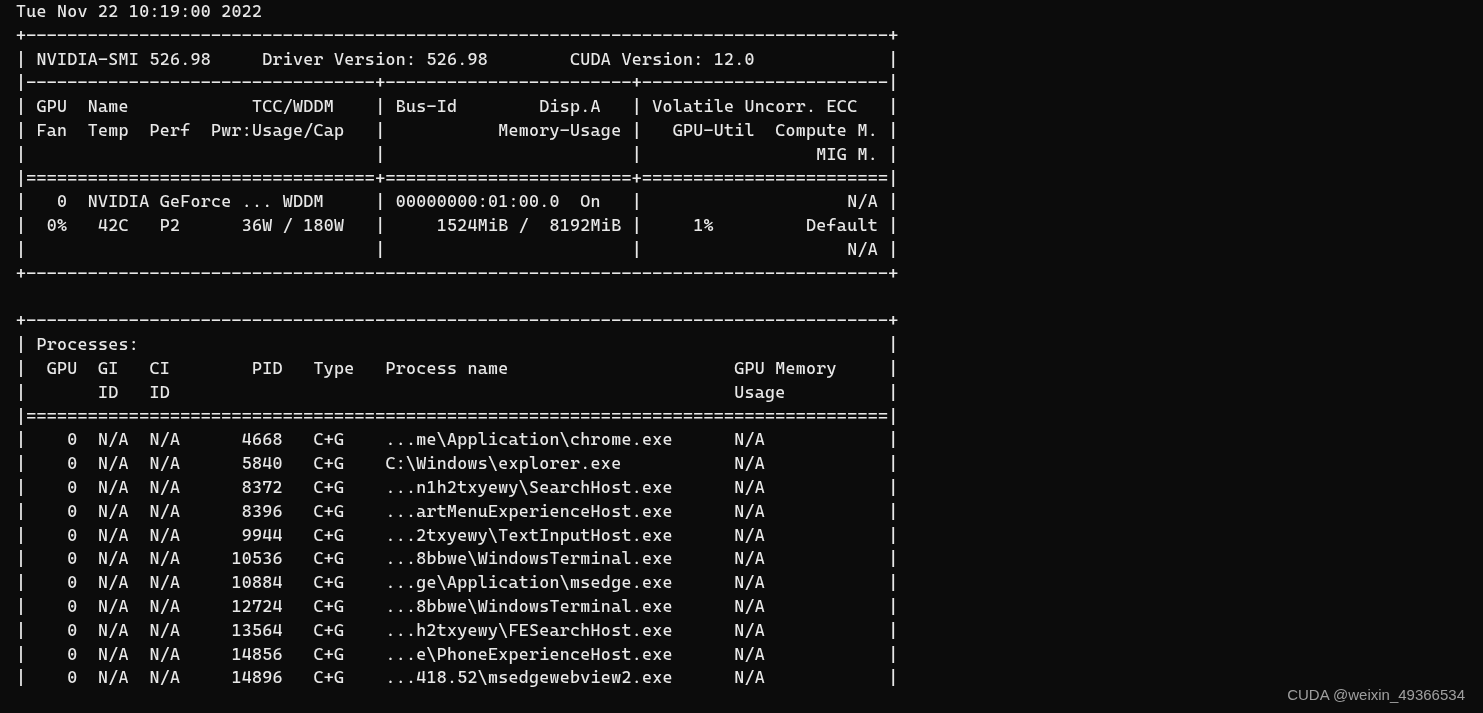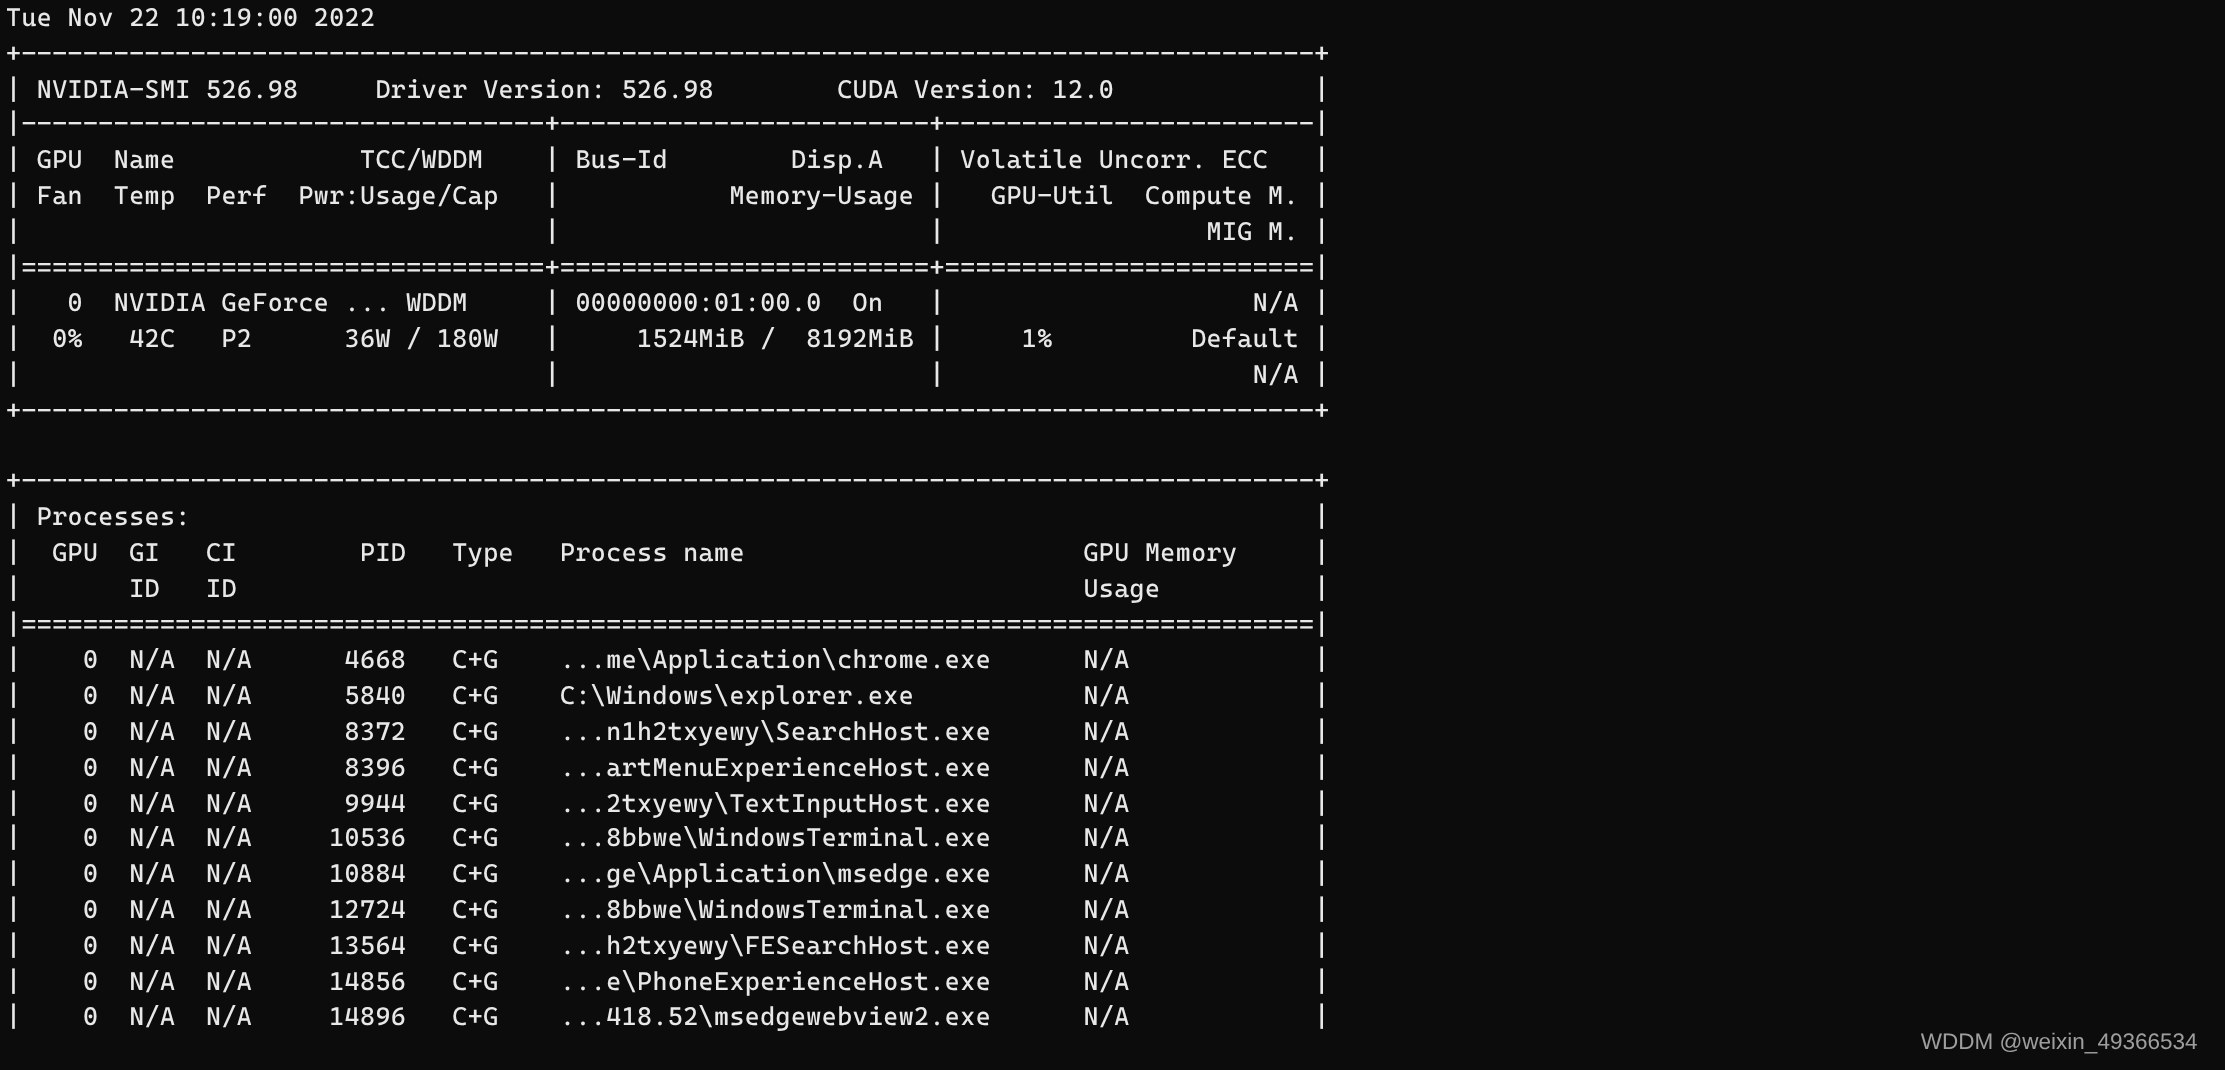--- a/index.html
+++ b/index.html
@@ -9,21 +9,21 @@
     font-family:"Cascadia Mono","Consolas","DejaVu Sans Mono","Menlo",monospace;
     font-size:17px;
     line-height:1.4;
     width:1483px;
     height:713px;
     overflow:hidden;
     position:relative;
   }
   pre{
     margin:0;
-    padding:0 4px;
+    padding:0 16px;
     white-space:pre;
     font-family:inherit;
     letter-spacing:0.3px;
   }
   .watermark{
     position:absolute;
     right:18px;
     bottom:8px;
     color:#b8b8b8;
     font-family:Arial,Helvetica,sans-serif;
@@ -57,13 +57,13 @@
 |    0  N/A  N/A      5840   C+G    C:\Windows\explorer.exe           N/A            |
 |    0  N/A  N/A      8372   C+G    ...n1h2txyewy\SearchHost.exe      N/A            |
 |    0  N/A  N/A      8396   C+G    ...artMenuExperienceHost.exe      N/A            |
 |    0  N/A  N/A      9944   C+G    ...2txyewy\TextInputHost.exe      N/A            |
 |    0  N/A  N/A     10536   C+G    ...8bbwe\WindowsTerminal.exe      N/A            |
 |    0  N/A  N/A     10884   C+G    ...ge\Application\msedge.exe      N/A            |
 |    0  N/A  N/A     12724   C+G    ...8bbwe\WindowsTerminal.exe      N/A            |
 |    0  N/A  N/A     13564   C+G    ...h2txyewy\FESearchHost.exe      N/A            |
 |    0  N/A  N/A     14856   C+G    ...e\PhoneExperienceHost.exe      N/A            |
 |    0  N/A  N/A     14896   C+G    ...418.52\msedgewebview2.exe      N/A            |</pre>
-<div class="watermark">WDDM @weixin_49366534</div>
+<div class="watermark">CUDA @weixin_49366534</div>
 
 </body></html>

